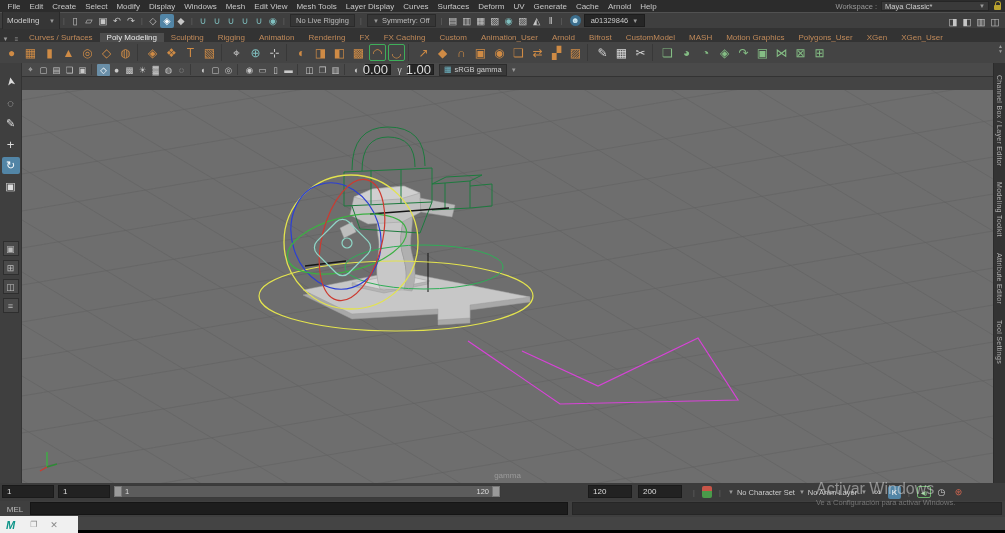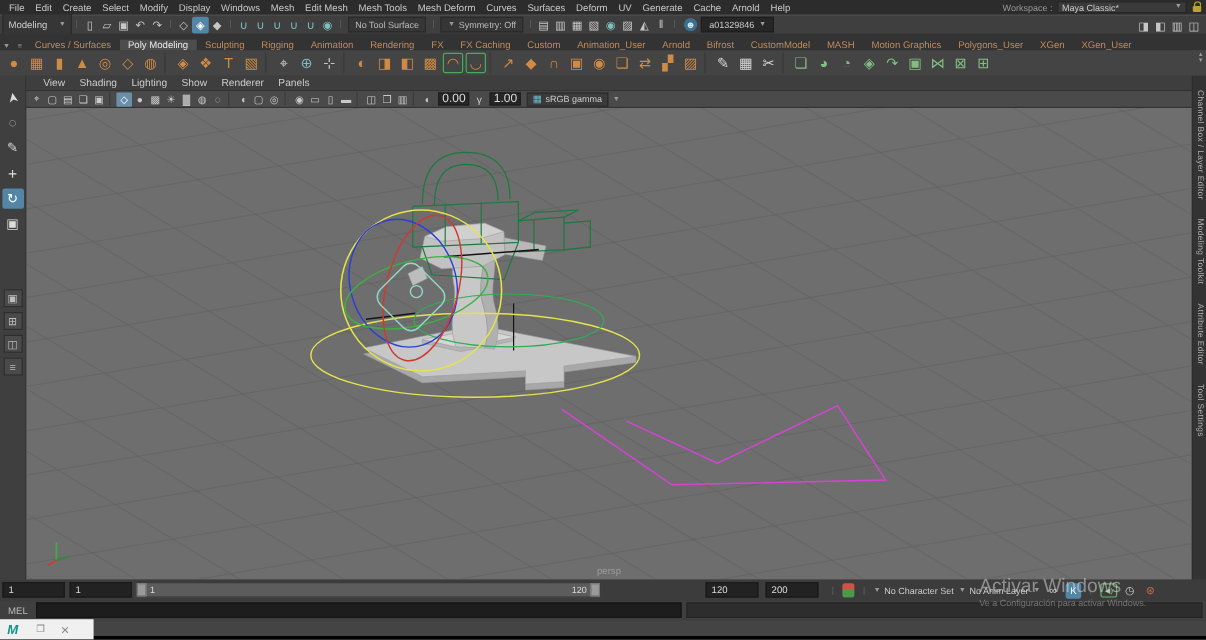--- a/index.html
+++ b/index.html
@@ -53,21 +53,21 @@
 .rightbar{position:absolute;right:0;top:63px;width:12px;height:420px;background:#333;border-left:1px solid #2b2b2b;display:flex;flex-direction:column;align-items:center;padding-top:4px}
 .vtab{writing-mode:vertical-rl;font-size:7px;color:#b0b0b0;padding:8px 0;white-space:nowrap;letter-spacing:.3px}
 
 
 .mainpanel{position:absolute;left:22px;top:63px;right:12px;height:420px}
 .panel-menubar{height:13px;background:#3e3e3e;display:flex;align-items:center;font-size:8.5px;color:#ccc;border-bottom:1px solid #333;padding-left:8px}
 .pm-item{padding:0 6px}
 .panel-toolbar{height:14px;background:#4a4a4a;display:flex;align-items:center;font-size:8px;border-bottom:1px solid #333;padding-left:2px}
 .pticon{width:13px;height:12px;display:flex;align-items:center;justify-content:center;font-size:8.5px;color:#c9c9c9}
 .pticon.active{background:#6a8fa8;border-radius:1px;color:#fff}
-.ptfield{width:26px;height:11px;background:#262626;border:1px solid #1e1e1e;color:#ddd;font-size:10px;display:flex;align-items:center;justify-content:flex-end;padding:0 2px;margin:0 2px}
+.ptfield{width:26px;height:11px;background:#262626;border:1px solid #1e1e1e;color:#ddd;font-size:13px;display:flex;align-items:center;justify-content:flex-end;padding:0 2px;margin:0 2px}
 .vt-select{height:12px;background:#3a3a3a;border:1px solid #2c2c2c;display:flex;align-items:center;gap:3px;padding:0 4px;font-size:7.5px;color:#ccc;margin-left:3px}
 .vticon{color:#6fb9c9;font-size:8px}
 .caret{color:#999;font-size:6px}
 .caret-end{margin-left:4px;color:#999;font-size:6px}
 .viewport{position:absolute;left:0;top:27px;right:0;bottom:0;background:#6e6e6e;overflow:hidden}
 .vpsvg{position:absolute;left:0;top:0;width:100%;height:100%}
 .persp-label{position:absolute;bottom:3px;left:50%;transform:translateX(-50%);font-size:8px;color:#9b9b9b}
 
 
 .timeline{position:absolute;left:0;top:483px;width:100%;height:18px;background:#3c3c3c;font-size:8px;color:#ccc}
@@ -118,23 +118,23 @@
         </span>
     </div>
   <span class="menu-item">File</span>
       <span class="menu-item">Edit</span>
       <span class="menu-item">Create</span>
       <span class="menu-item">Select</span>
       <span class="menu-item">Modify</span>
       <span class="menu-item">Display</span>
       <span class="menu-item">Windows</span>
       <span class="menu-item">Mesh</span>
-      <span class="menu-item">Edit Mesh</span>
+      <span class="menu-item">Edit View</span>
       <span class="menu-item">Mesh Tools</span>
-      <span class="menu-item">Mesh Deform</span>
+      <span class="menu-item">Layer Display</span>
       <span class="menu-item">Curves</span>
       <span class="menu-item">Surfaces</span>
       <span class="menu-item">Deform</span>
       <span class="menu-item">UV</span>
       <span class="menu-item">Generate</span>
       <span class="menu-item">Cache</span>
       <span class="menu-item">Arnold</span>
       <span class="menu-item">Help</span>
     </div>
 
@@ -161,21 +161,21 @@
     <div class="sl-group">
         <span class="sicon" style="color: rgb(127, 191, 191);">∪</span>
         <span class="sicon" style="color: rgb(127, 191, 191);">∪</span>
         <span class="sicon" style="color: rgb(127, 191, 191);">∪</span>
         <span class="sicon" style="color: rgb(127, 191, 191);">∪</span>
         <span class="sicon" style="color: rgb(127, 191, 191);">∪</span>
         <span class="sicon" style="color: rgb(127, 191, 191);">◉</span>
       </div>
     <span class="sep">|</span>
     <div class="sl-box">
-      <span>No Tool Surface</span>
+      <span>No Live Rigging</span>
     </div>
     <span class="sep">|</span>
     <div class="sl-box">
       <span class="caret">▼</span>
       <span>Symmetry: Off</span>
     </div>
     <span class="sep">|</span>
     <div class="sl-group">
         <span class="sicon">▤</span>
         <span class="sicon">▥</span>
@@ -299,28 +299,20 @@
   </div>
 
   <div class="rightbar">
       <span class="vtab">Channel Box / Layer Editor</span>
       <span class="vtab">Modeling Toolkit</span>
       <span class="vtab">Attribute Editor</span>
       <span class="vtab">Tool Settings</span>
     </div>
 
   <div class="mainpanel">
-    <div class="panel-menubar">
-        <span class="pm-item">View</span>
-        <span class="pm-item">Shading</span>
-        <span class="pm-item">Lighting</span>
-        <span class="pm-item">Show</span>
-        <span class="pm-item">Renderer</span>
-        <span class="pm-item">Panels</span>
-      </div>
     <div class="panel-toolbar">
       <div class="sl-group">
           <span class="pticon">⌖</span>
           <span class="pticon">▢</span>
           <span class="pticon">▤</span>
           <span class="pticon">❏</span>
           <span class="pticon">▣</span>
           <span class="ptsep"></span>
           <span class="pticon active">◇</span>
           <span class="pticon">●</span>
@@ -438,21 +430,21 @@
           <rect x="320" y="225" width="45" height="45" rx="9" stroke="#8fd8c8" transform="rotate(45 342.5 247.5)"></rect>
           <circle cx="347" cy="243" r="5" stroke="#8fd8c8"></circle>
         </g>
 
         <g stroke-width="1.4">
           <path d="M47,467 L47,452" stroke="#3cb043"></path>
           <path d="M47,467 L57,464" stroke="#2f8a36"></path>
           <path d="M47,467 L40,471" stroke="#cc3a30"></path>
         </g>
       </svg>
-      <span class="persp-label">persp</span>
+      <span class="persp-label">gamma</span>
     </div>
   </div>
 
   <div class="timeline">
     <span class="tfield" style="left:2px;width:52px">1</span>
     <span class="tfield" style="left:58px;width:52px">1</span>
     <div class="range-track">
       <span class="range-handle"></span>
       <span class="range-label">1</span>
       <span class="range-spacer"></span>

